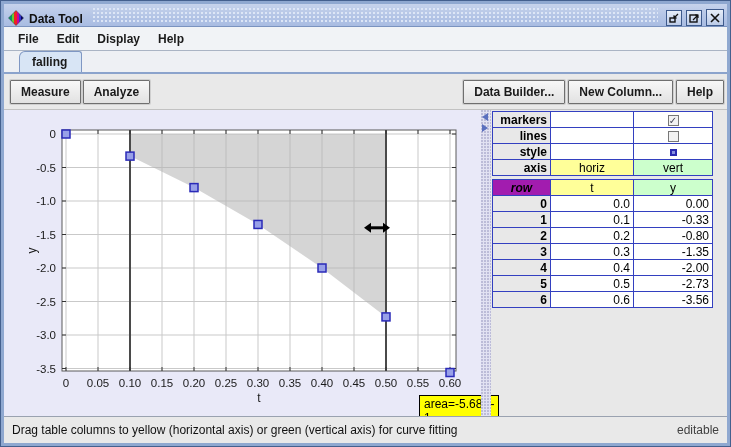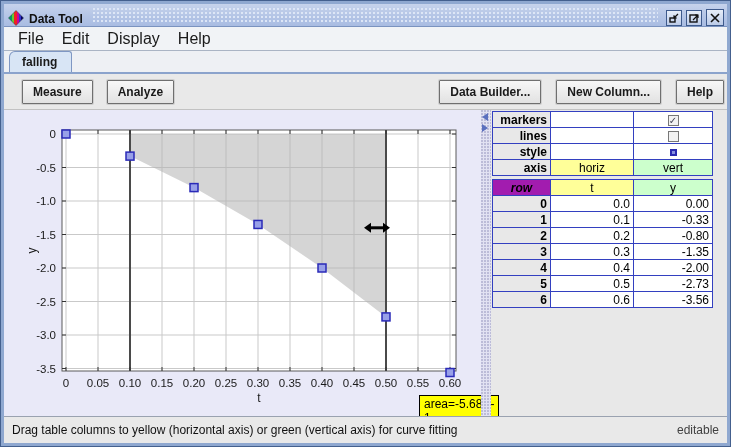--- a/index.html
+++ b/index.html
@@ -38,27 +38,27 @@
   .winbtn.close { width:18px; height:17px; }
   .winbtn svg { display:block; }
   
   .menubar {
     height:24px; flex:0 0 24px;
     background:#f1f3f6;
     border-bottom:1px solid #aab4c4;
     display:flex; align-items:center;
     padding-left:6px; gap:2px;
   }
-  .menu-item { font-size:16px; font-weight:normal; color:#1a1a1a; padding:18px 8px; }
+  .menu-item { font-size:12px; font-weight:bold; color:#1a1a1a; padding:18px 8px; }
   
   .tabbar {
     height:23px; flex:0 0 23px;
     background:#eef0f4;
     display:flex; align-items:flex-end;
-    padding-left:5px;
+    padding-left:15px;
     border-bottom:2px solid #8ba3cc;
   }
   .tab {
     background:#d8e5f5;
     border:1px solid #7f97c3; border-bottom:none;
     border-radius:6px 3px 0 0;
     font-size:12px; font-weight:bold; color:#1a1a1a;
     padding:3px 14px 3px 12px;
     height:21px;
   }
@@ -74,21 +74,20 @@
   .tb-right { margin-left:auto; display:flex; gap:3px; }
   .btn {
     font-family:"Liberation Sans",sans-serif;
     font-size:12px; font-weight:bold; color:#1a1a1a;
     background:linear-gradient(180deg,#f7f7f7,#e2e2e2);
     border:1px solid #6f6f6f;
     box-shadow:0 0 0 1px #cfcfcf;
     padding:4px 10px;
     border-radius:1px;
     cursor:default;
-    margin-left:12px;
   }
   
   .main { flex:1 1 auto; display:flex; overflow:hidden; background:#e8e8e8; }
   .plot-panel {
     width:477px; flex:0 0 477px;
     background:#e9e9f8;
     position:relative;
   }
   .plot-panel svg { position:absolute; left:0; top:0; }
   .area-label {

